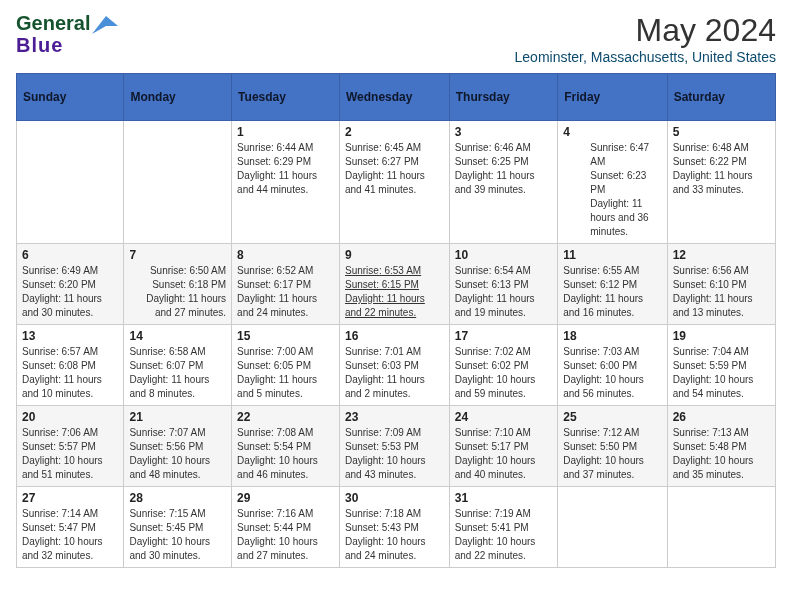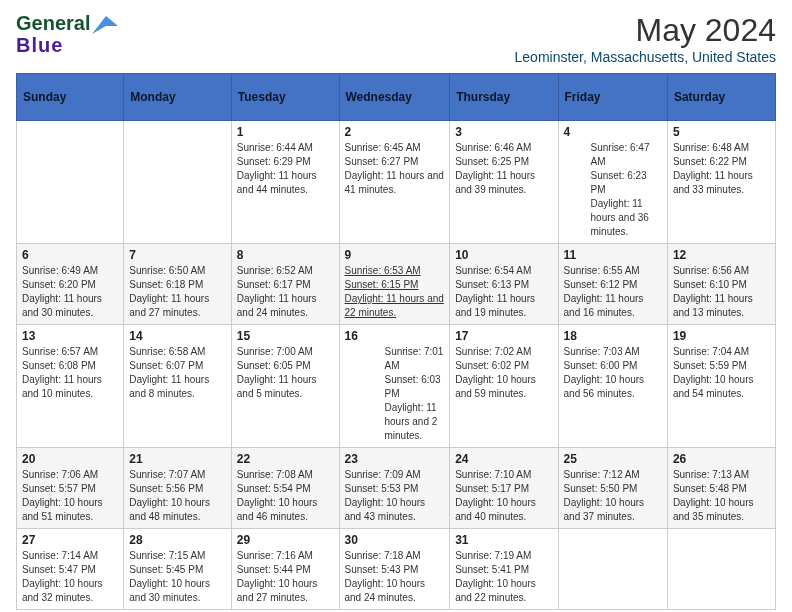--- a/index.html
+++ b/index.html
@@ -160,21 +160,21 @@
         </tr>
         <tr>
           <td>
             <span class="day-number">6</span>
             <div class="day-info" style="white-space: pre-line;">Sunrise: 6:49 AM
 Sunset: 6:20 PM
 Daylight: 11 hours and 30 minutes.</div>
           </td>
           <td>
             <span class="day-number">7</span>
-            <div class="day-info" style="white-space: pre-line;">Sunrise: 6:50 AM
+            <div class="day-info" style="white-space: pre-line; text-align: right;">Sunrise: 6:50 AM
 Sunset: 6:18 PM
 Daylight: 11 hours and 27 minutes.</div>
           </td>
           <td>
             <span class="day-number">8</span>
             <div class="day-info" style="white-space: pre-line;">Sunrise: 6:52 AM
 Sunset: 6:17 PM
 Daylight: 11 hours and 24 minutes.</div>
           </td>
           <td>
@@ -216,21 +216,21 @@
 Daylight: 11 hours and 8 minutes.</div>
           </td>
           <td>
             <span class="day-number">15</span>
             <div class="day-info" style="white-space: pre-line;">Sunrise: 7:00 AM
 Sunset: 6:05 PM
 Daylight: 11 hours and 5 minutes.</div>
           </td>
           <td>
             <span class="day-number">16</span>
-            <div class="day-info" style="white-space: pre-line; margin-left: 40px;">Sunrise: 7:01 AM
+            <div class="day-info" style="white-space: pre-line;">Sunrise: 7:01 AM
 Sunset: 6:03 PM
 Daylight: 11 hours and 2 minutes.</div>
           </td>
           <td>
             <span class="day-number">17</span>
             <div class="day-info" style="white-space: pre-line;">Sunrise: 7:02 AM
 Sunset: 6:02 PM
 Daylight: 10 hours and 59 minutes.</div>
           </td>
           <td>

